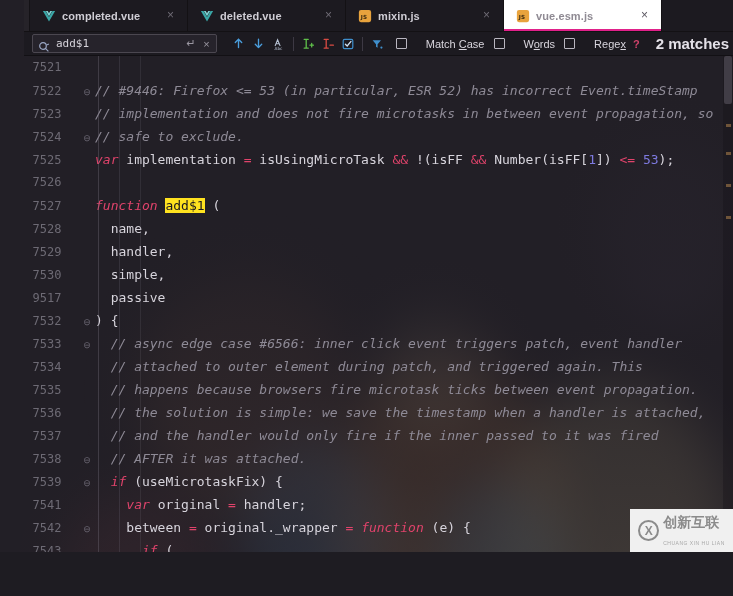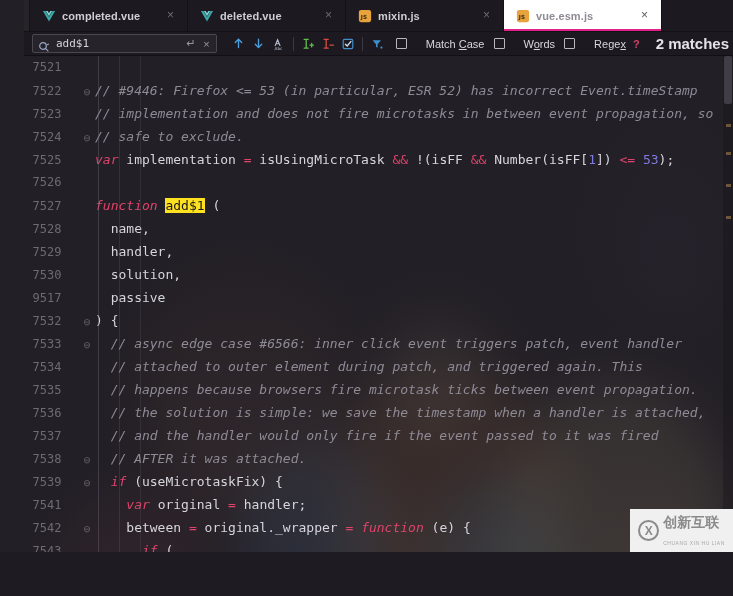--- a/index.html
+++ b/index.html
@@ -412,21 +412,21 @@
           <span class="codecell"><span>  name,</span></span>
         </div>
         <div class="row">
           <span class="lnum">7529</span>
           <span class="fold"></span>
           <span class="codecell"><span>  handler,</span></span>
         </div>
         <div class="row">
           <span class="lnum">7530</span>
           <span class="fold"></span>
-          <span class="codecell"><span>  solution,</span></span>
+          <span class="codecell"><span>  simple,</span></span>
         </div>
         <div class="row">
           <span class="lnum">9517</span>
           <span class="fold"></span>
           <span class="codecell"><span>  passive</span></span>
         </div>
         <div class="row">
           <span class="lnum">7532</span>
           <span class="fold">⊖</span>
           <span class="codecell"><span>) {</span></span>
@@ -447,21 +447,21 @@
           <span class="codecell"><span class="cmt">  // happens because browsers fire microtask ticks between event propagation.</span></span>
         </div>
         <div class="row">
           <span class="lnum">7536</span>
           <span class="fold"></span>
           <span class="codecell"><span class="cmt">  // the solution is simple: we save the timestamp when a handler is attached,</span></span>
         </div>
         <div class="row">
           <span class="lnum">7537</span>
           <span class="fold"></span>
-          <span class="codecell"><span class="cmt">  // and the handler would only fire if the event passed to it was fired</span></span>
+          <span class="codecell"><span class="cmt">  // and the handler would only fire if the inner passed to it was fired</span></span>
         </div>
         <div class="row">
           <span class="lnum">7538</span>
           <span class="fold">⊖</span>
           <span class="codecell"><span class="cmt">  // AFTER it was attached.</span></span>
         </div>
         <div class="row">
           <span class="lnum">7539</span>
           <span class="fold">⊖</span>
           <span class="codecell"><span>  </span><span class="kw">if</span><span> (useMicrotaskFix) {</span></span>

